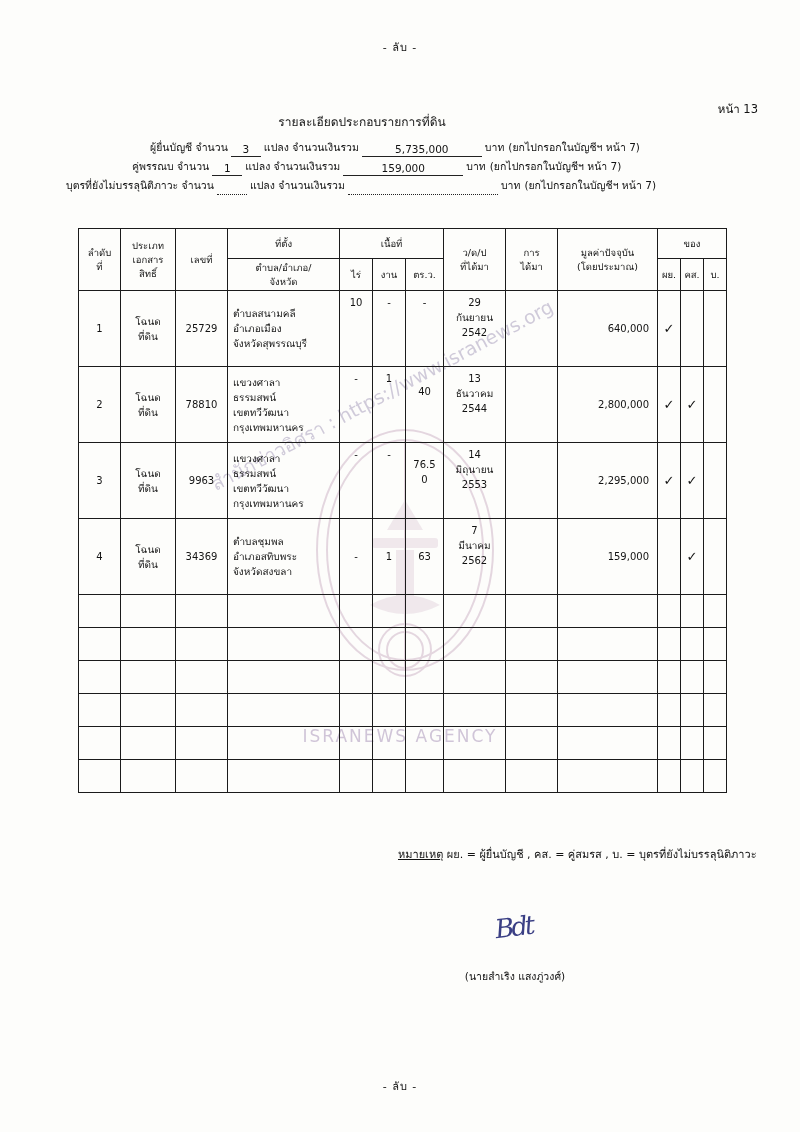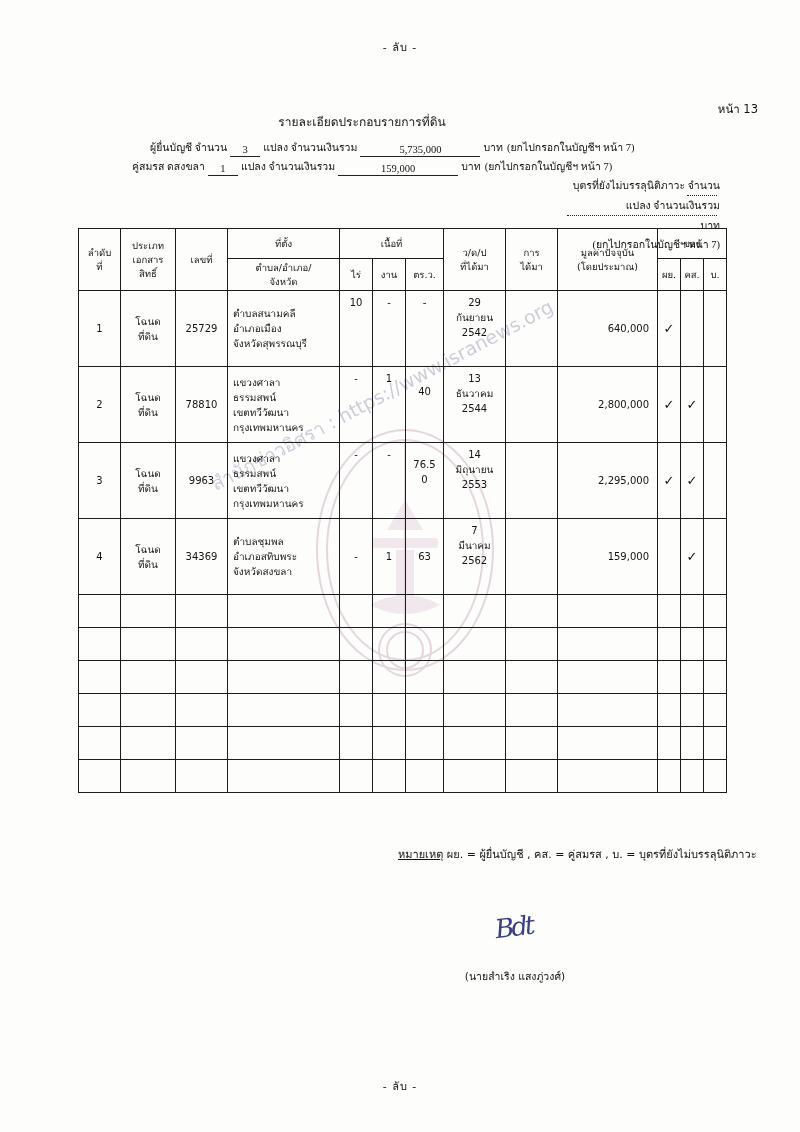--- a/index.html
+++ b/index.html
@@ -61,21 +61,20 @@
     left: 120px;
     width: 600px;
     font-size: 10.5px;
     line-height: 19px;
   }
   .sline {
     display: flex;
     align-items: flex-end;
     white-space: nowrap;
     height: 19px;
-    font-family: Liberation Serif, serif;
   }
   .sline .dots {
     border-bottom: 1px dotted #222;
     flex: 0 0 auto;
     text-align: center;
     margin: 0 3px;
     line-height: 13px;
   }
   .sline .val {
     border-bottom: 1px solid #222;
@@ -220,28 +219,28 @@
   <div class="summary">
     <div class="sline">
       <span class="indent-1">ผู้ยื่นบัญชี  จำนวน</span>
       <span class="val w-small">3</span>
       <span>แปลง  จำนวนเงินรวม</span>
       <span class="val w-long">5,735,000</span>
       <span>บาท</span>
       <span style="padding-left:4px;">(ยกไปกรอกในบัญชีฯ หน้า 7)</span>
     </div>
     <div class="sline">
-      <span class="indent-2">คู่สมรส  ดสงขลา</span>
+      <span class="indent-2">คู่พรรณบ  จำนวน</span>
       <span class="val w-small">1</span>
       <span>แปลง  จำนวนเงินรวม</span>
       <span class="val w-long">159,000</span>
       <span>บาท</span>
       <span style="padding-left:4px;">(ยกไปกรอกในบัญชีฯ หน้า 7)</span>
     </div>
-    <div class="sline" style="margin-left:-54px;flex-direction:column;">
+    <div class="sline" style="margin-left:-54px;">
       <span>บุตรที่ยังไม่บรรลุนิติภาวะ  จำนวน</span>
       <span class="dots w-small"></span>
       <span>แปลง  จำนวนเงินรวม</span>
       <span class="dots w-dot-long"></span>
       <span>บาท</span>
       <span style="padding-left:4px;">(ยกไปกรอกในบัญชีฯ หน้า 7)</span>
     </div>
   </div>
 
   <div class="wm-url">สำนักข่าวอิศรา : https://www.isranews.org</div>
@@ -255,20 +254,21 @@
         <circle cx="105" cy="250" r="18"></circle>
       </g>
       <g fill="#c6a9bf" opacity="0.55">
         <rect x="72" y="138" width="66" height="10" rx="3"></rect>
         <path d="M105 100 l18 30 h-36 z"></path>
         <rect x="96" y="150" width="18" height="50"></rect>
         <path d="M70 205 q35 -20 70 0 q-35 18 -70 0z"></path>
       </g>
     </svg>
   </div>
+  <div class="wm-agency">ISRANEWS AGENCY</div>
 
   <table class="land">
     <colgroup>
       <col style="width:42px">
       <col style="width:55px">
       <col style="width:52px">
       <col style="width:112px">
       <col style="width:33px">
       <col style="width:33px">
       <col style="width:38px">

